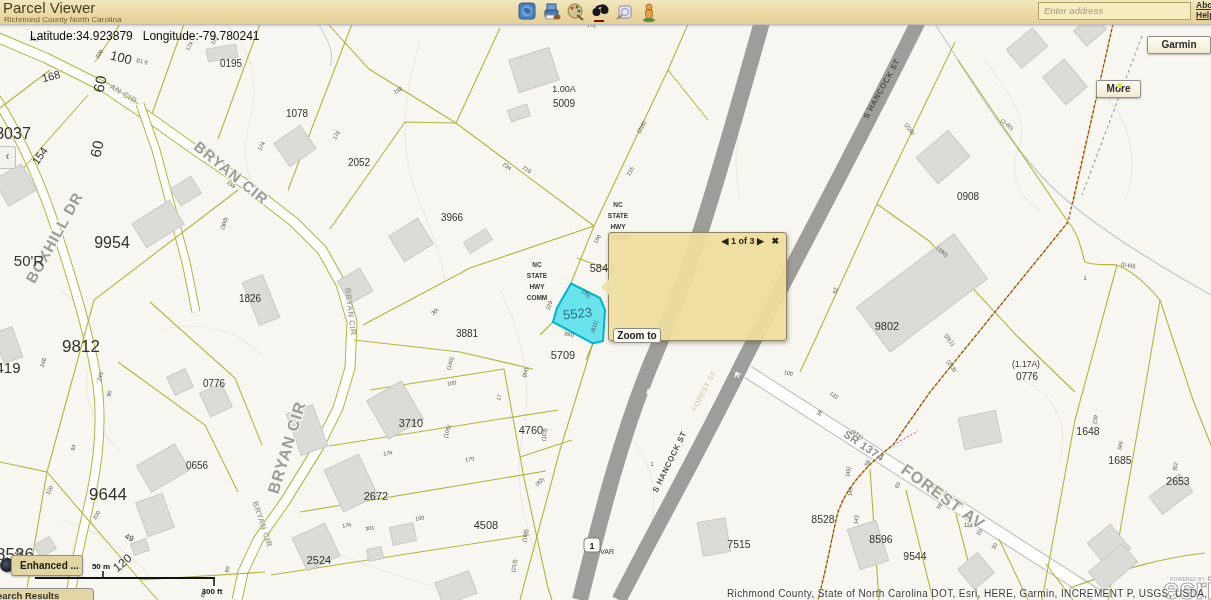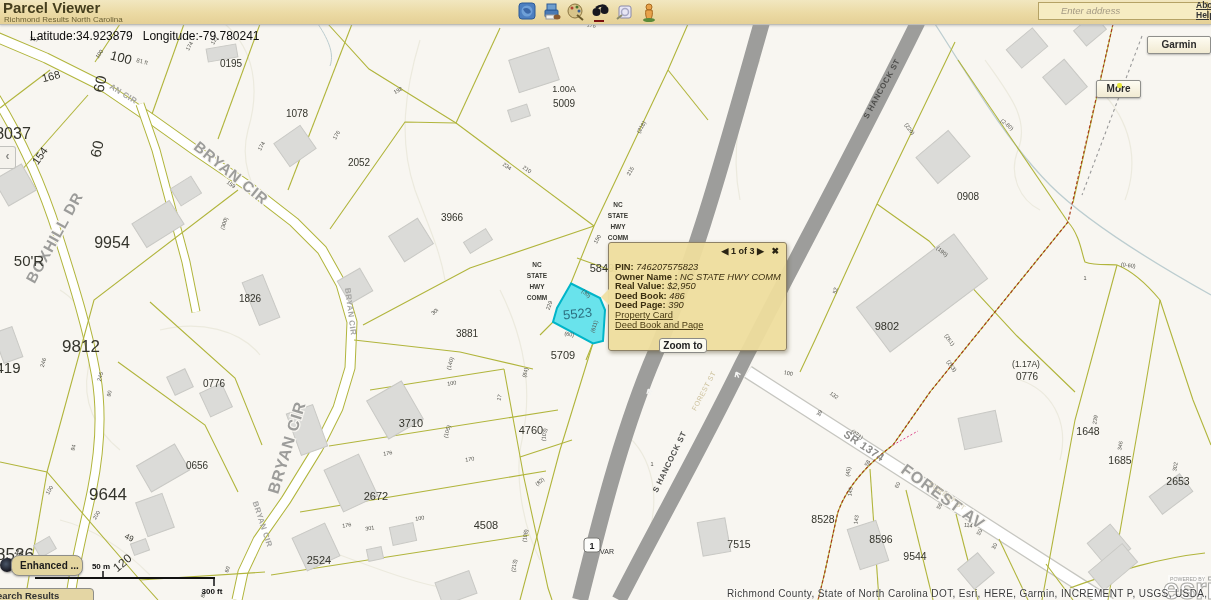--- a/index.html
+++ b/index.html
@@ -2,46 +2,46 @@
 <html><head>
 <meta charset="utf-8">
 <style>
   html,body{margin:0;padding:0;}
   body{width:1211px;height:600px;overflow:hidden;position:relative;
        font-family:"Liberation Sans",sans-serif;background:#f8f6f1;}
   #map{position:absolute;left:0;top:0;}
   .hdr{position:absolute;left:0;top:0;width:1211px;height:24px;
        background:linear-gradient(180deg,#f2e7c0 0%,#ebdaa4 55%,#e5d096 100%);
        border-bottom:1px solid #bdbdb9;box-shadow:0 1px 2px rgba(160,160,160,.5);}
-  .title{position:absolute;left:3px;top:-1px;font-size:15px;font-weight:bold;color:#453e1e;letter-spacing:0px;}
+  .title{position:absolute;left:3px;top:-1px;font-size:15px;font-weight:normal;color:#453e1e;letter-spacing:0px;}
   .subtitle{position:absolute;left:4px;top:15px;font-size:8px;color:#6b6136;}
   .addr{position:absolute;left:1038px;top:2px;width:146px;height:15px;background:#f6ecc2;
         border:1px solid #b5a265;font-size:9.5px;font-style:italic;color:#a39983;
-        padding:1px 0 0 22px;line-height:14px;}
+        padding:1px 0 0 5px;line-height:14px;}
   .links{position:absolute;left:1196px;top:0px;font-size:8.5px;font-weight:bold;color:#343434;line-height:10px;}
   .links span{text-decoration:underline;}
   .latlon{position:absolute;left:30px;top:29px;font-size:12px;font-weight:normal;color:#0c0c0c;}
   .btn{position:absolute;height:16px;background:linear-gradient(180deg,#fefcf2,#f1ead2);
        border:1px solid #8f8f8b;border-radius:2px;font-size:10px;font-weight:bold;color:#2b2b2b;
        text-align:center;line-height:16px;box-shadow:0 1px 2px rgba(90,90,90,.4);}
-  .popup{position:absolute;left:608px;top:242px;width:177px;height:107px;
+  .popup{position:absolute;left:608px;top:232px;width:177px;height:107px;
          background:rgba(238,221,157,0.95);border:1px solid #8d8166;border-radius:3px;
          box-shadow:1px 2px 4px rgba(80,70,40,.45);}
   .popup .nav{position:absolute;right:7px;top:3px;font-size:9px;font-weight:bold;color:#2a2413;}
   .popup .body{position:absolute;left:6px;top:20px;font-size:9.3px;line-height:9.6px;color:#3a2e10;white-space:nowrap;}
   .popup .body i{font-style:italic;}
   .popup .body u{color:#4a3c14;}
   .zoomto{position:absolute;left:4px;top:95px;width:46px;height:13px;background:#fcfbf0;
           border:1px solid #8a8a86;border-radius:3px;font-size:10px;font-weight:bold;color:#222;
-          text-align:center;line-height:13px;margin-left:46px;}
+          text-align:center;line-height:13px;}
   .ptail{position:absolute;left:-8px;top:46px;width:0;height:0;
          border-top:8px solid transparent;border-bottom:8px solid transparent;
          border-right:8px solid rgba(240,224,164,0.97);}
   .enh{position:absolute;left:11px;top:555px;width:62px;height:19px;background:#e3d59f;
-       border:1px solid #8e8e8a;border-radius:8px;font-size:10px;font-weight:bold;color:#1c1c1c;
+       border:1px solid #8e8e8a;border-radius:3px;font-size:10px;font-weight:bold;color:#1c1c1c;
        line-height:19px;padding-left:8px;box-shadow:0 1px 2px rgba(90,90,90,.4);}
   .globe{position:absolute;left:0px;top:558px;width:14px;height:14px;border-radius:9px;
          background:radial-gradient(circle at 6px 6px,#4a5668,#15151d 70%);box-shadow:1px 1px 2px rgba(0,0,0,.4);}
   .srtab{position:absolute;left:-30px;top:588px;width:122px;height:13px;background:#e4d6a4;
          border:1px solid #8e8e8a;border-radius:4px 4px 0 0;font-size:9.5px;font-weight:bold;color:#333;
          text-align:center;text-indent:-14px;line-height:13px;}
   .attrib{position:absolute;left:727px;top:588px;font-size:10px;letter-spacing:0.38px;color:#3b3b3b;
           text-shadow:0 0 2px #fff,0 0 2px #fff;}
   .chev{position:absolute;left:0px;top:146px;width:15px;height:21px;background:#f4f2ec;
         border:1px solid #c2c2be;border-left:none;border-radius:0 3px 3px 0;
@@ -380,21 +380,21 @@
 <path d="M103,571 L103,578" stroke="#111" stroke-width="1.5" fill="none"></path>
 <path d="M214,578 L214,586" stroke="#111" stroke-width="1.5" fill="none"></path>
 <text x="101" y="569" font-size="8" font-weight="bold" fill="#111" text-anchor="middle" font-family="Liberation Sans">50 m</text>
 <text x="212" y="594" font-size="8" font-weight="bold" fill="#111" text-anchor="middle" font-family="Liberation Sans">300 ft</text>
 <rect x="1168" y="575" width="37" height="8" fill="#ffffff" fill-opacity="0.6"></rect>
 <text x="1170" y="581" font-size="5.2" fill="#9a9a98" font-family="Liberation Sans">POWERED BY</text>
 <text x="1163" y="599" font-size="29" font-weight="bold" fill="#ffffff" fill-opacity="0.9" stroke="#aaaaa6" stroke-width="1.1" font-family="Liberation Sans">esri</text>
 </svg>
 <div class="hdr">
   <div class="title">Parcel Viewer</div>
-  <div class="subtitle">Richmond Results North Carolina</div>
+  <div class="subtitle">Richmond County North Carolina</div>
   <svg width="160" height="22" style="position:absolute;left:515px;top:2px;">
     <g transform="translate(4,1)">
       <rect x="0" y="0" width="16" height="16" rx="3" fill="#4d7fc0" stroke="#2d5a96"></rect>
       <circle cx="8" cy="8" r="5.5" fill="#6fa0d8"></circle>
         <path d="M4,6 C7,4 11,5 12,9 C10,12 6,11 4,6 Z" fill="#3c68a8"></path>
     </g>
     <g transform="translate(28,1)">
       <rect x="2" y="7" width="13" height="7" rx="1" fill="#4a7ab5" stroke="#2d5a96"></rect>
       <rect x="4" y="1" width="9" height="6" fill="#6f9fce" stroke="#2d5a96"></rect>
       <rect x="3" y="12" width="9" height="4" fill="#f2f2ee" stroke="#999"></rect>
@@ -426,28 +426,19 @@
   </svg>
   <div class="addr">Enter address</div>
 </div>
 <div class="links"><span>About</span><br><span>Help</span></div>
 <div class="latlon">Latitude:34.923879&nbsp;&nbsp;&nbsp;Longitude:-79.780241</div>
 <div class="btn" style="left:1096px;top:36px;width:43px;margin-top:44px;">More<span style="position:absolute;left:20px;top:2px;width:5px;height:5px;background:#e8e83a;border-radius:2px;"></span></div>
 <div class="btn" style="left:1147px;top:36px;width:62px;">Garmin</div>
 <div class="chev">‹</div>
 <div class="popup">
   <div class="nav">◀ 1 of 3 ▶&nbsp;&nbsp; ✖</div>
-  <div class="body">
-    <b>PIN:</b> <i>746207575823</i><br>
-    <b>Owner Name :</b> <i>NC STATE HWY COMM</i><br>
-    <b>Real Value:</b> <i>$2,950</i><br>
-    <b>Deed Book:</b> <i>486</i><br>
-    <b>Deed Page:</b> <i>390</i><br>
-    <u>Property Card</u><br>
-    <u>Deed Book and Page</u>
-  </div>
   <div class="zoomto">Zoom to</div>
   <div class="ptail"></div>
 </div>
 <div class="globe"></div>
 <div class="enh">Enhanced ...</div>
 <div class="srtab">Search Results</div>
 <div class="attrib">Richmond County, State of North Carolina DOT, Esri, HERE, Garmin, INCREMENT P, USGS, USDA, EPA</div>
 
 </body></html>

